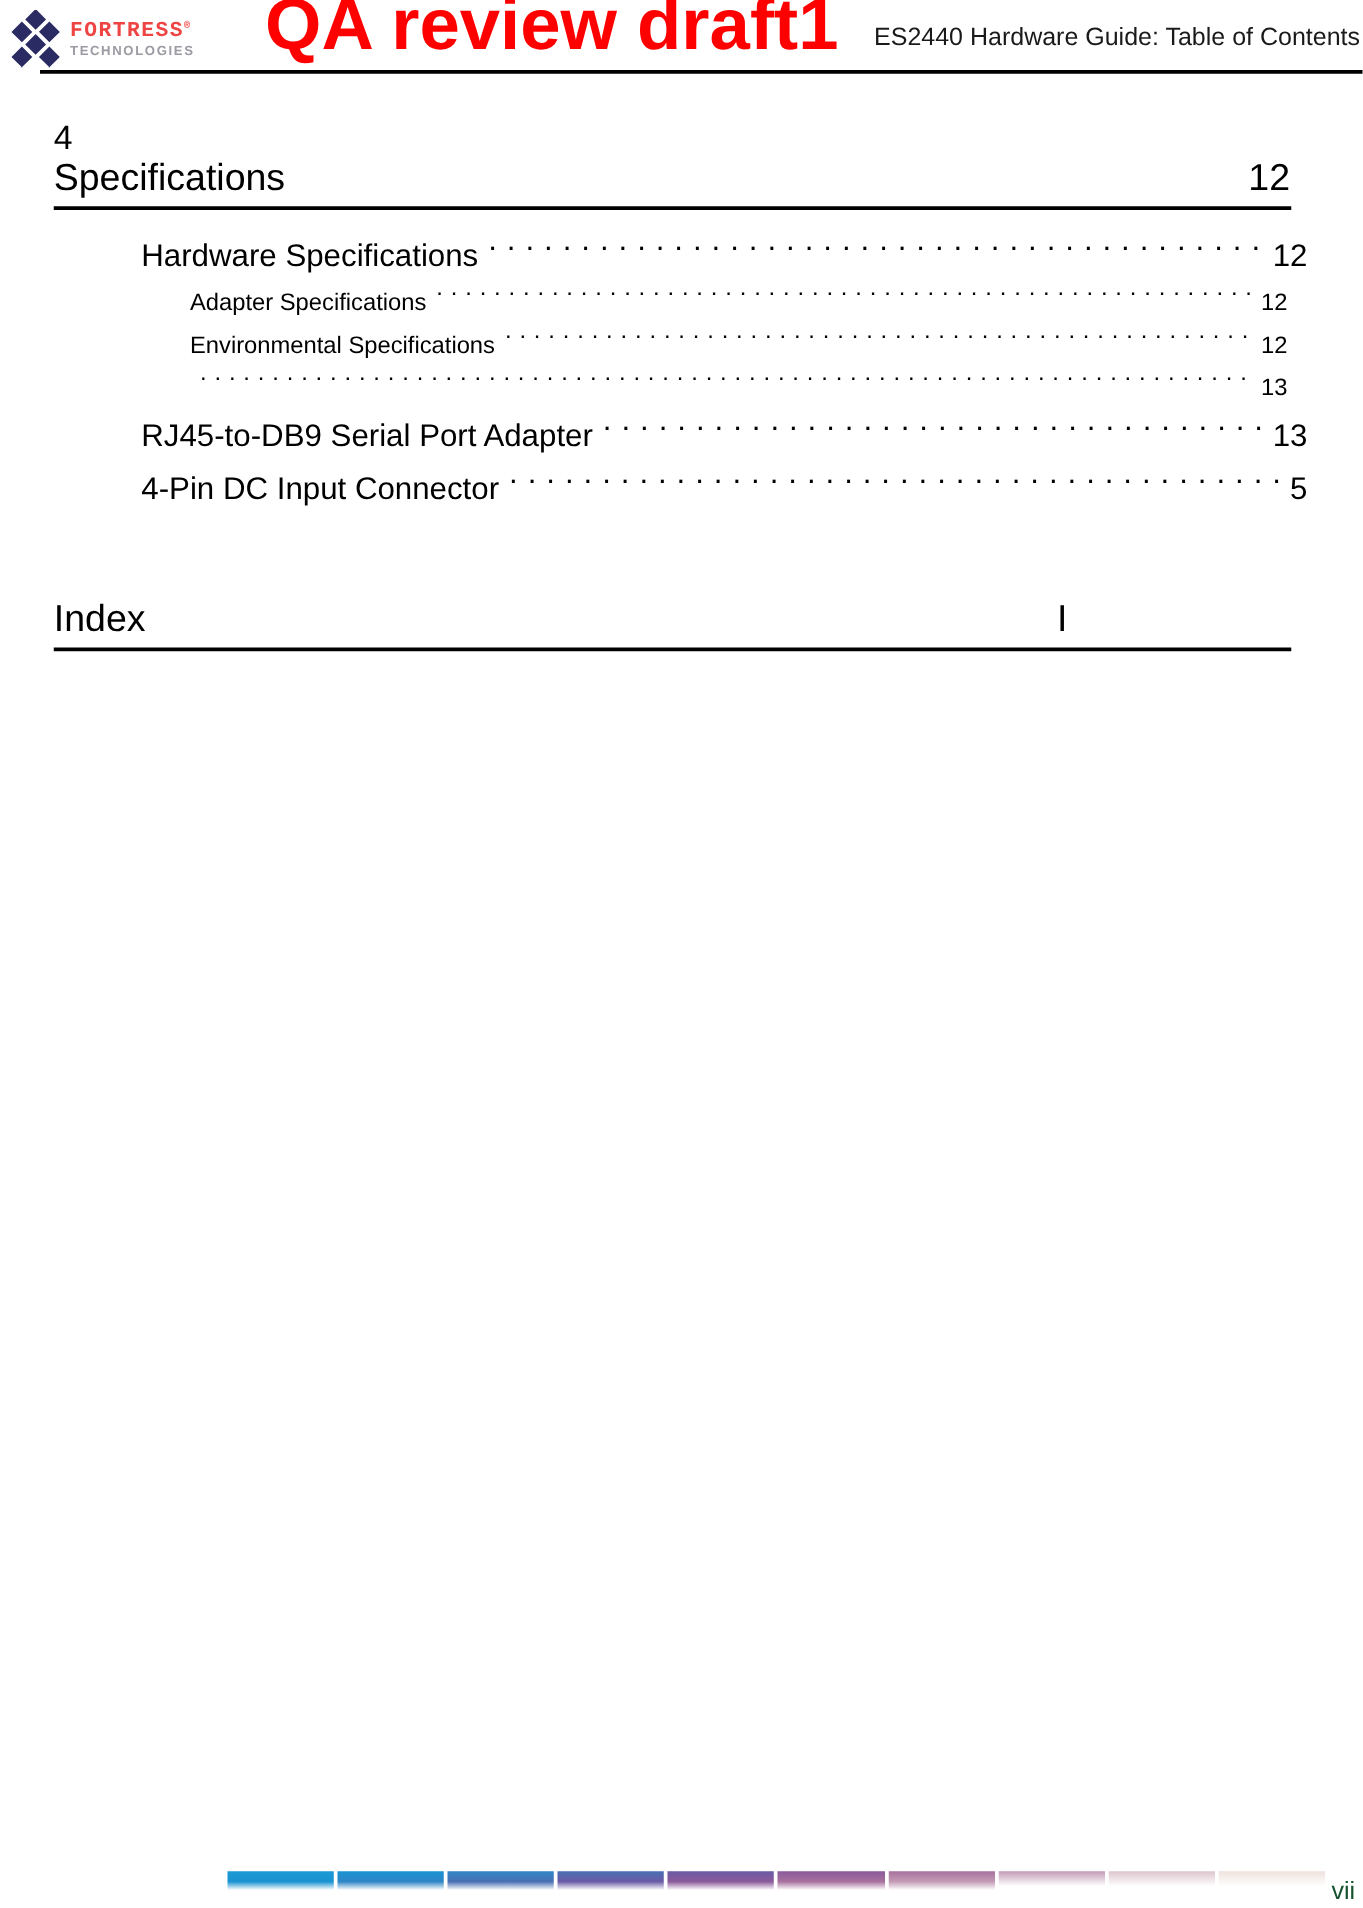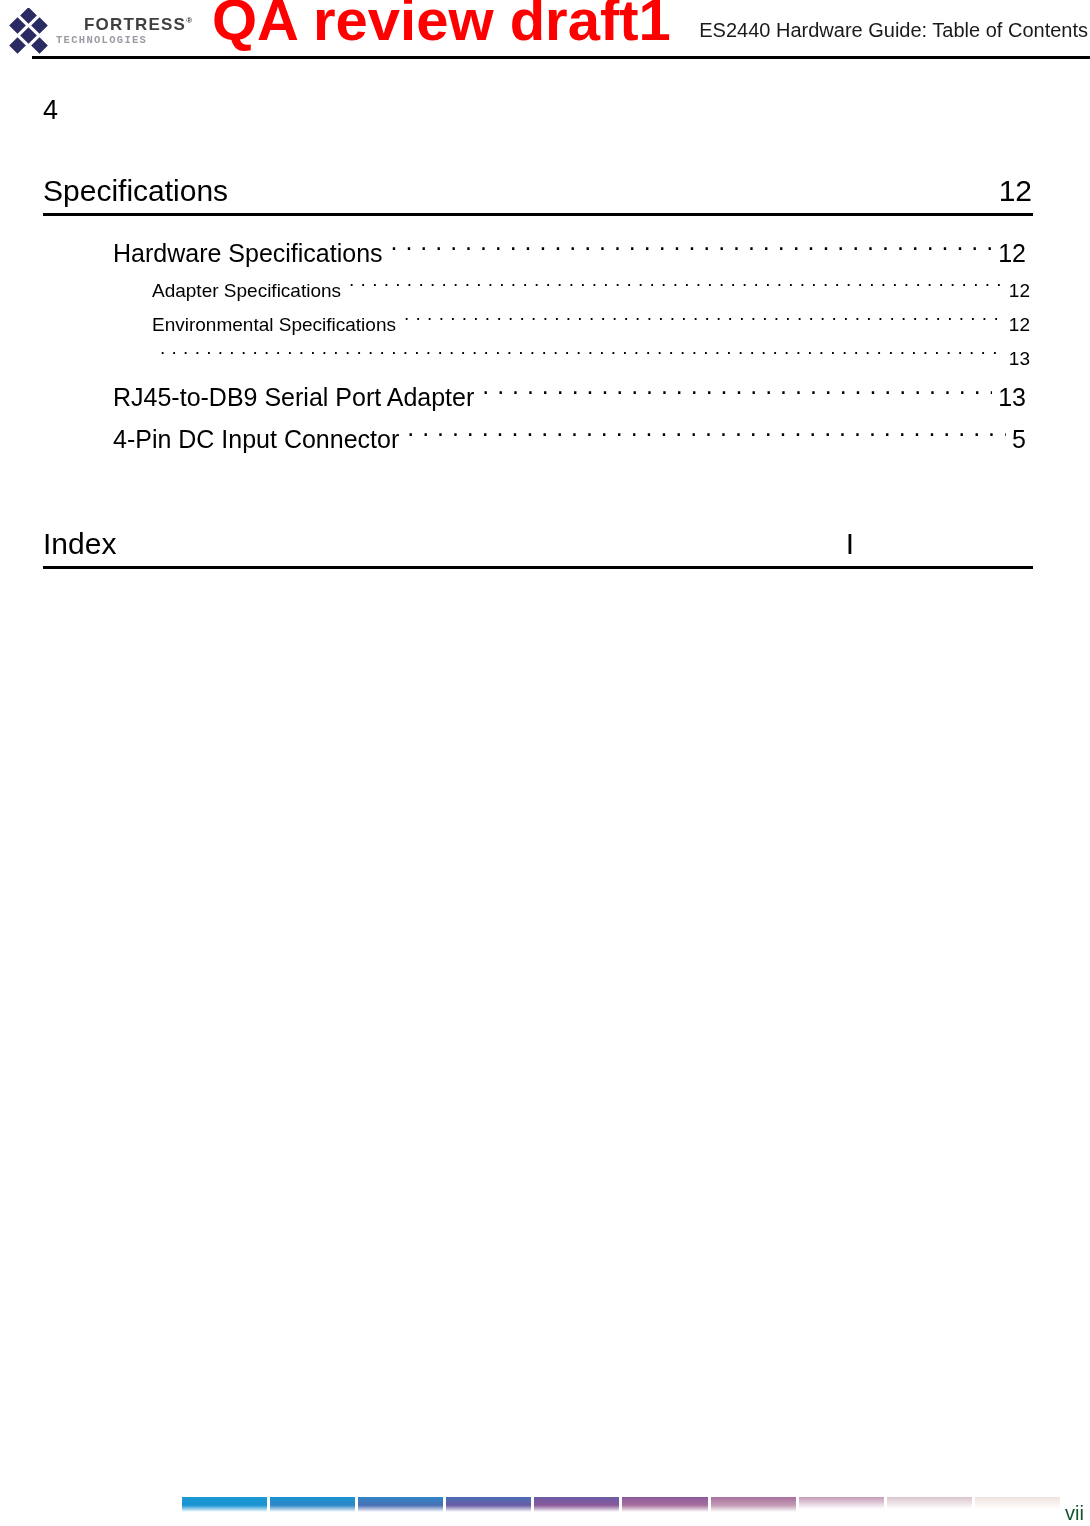--- a/index.html
+++ b/index.html
@@ -38,35 +38,34 @@
     width: 46px;
     height: 46px;
   }
   #logo-wordmark {
     position: absolute;
     left: 48px;
     top: 6px;
     width: 140px;
   }
   #logo-fortress {
-    font-family: Liberation Sans, sans-serif;
+    font-family: Liberation Mono, monospace;
     font-weight: bold;
     font-size: 17px;
     letter-spacing: 1.2px;
-    color: #404040;
+    color: #ef4444;
     line-height: 17px;
     white-space: nowrap;
-    margin-left: 28px;
   }
   #logo-fortress .reg {
     font-size: 8px;
     vertical-align: super;
   }
   #logo-technologies {
-    font-family: Liberation Mono, monospace;
+    font-family: Liberation Sans, sans-serif;
     font-weight: bold;
     font-size: 10.5px;
     letter-spacing: 1.3px;
     color: #9b9ba3;
     line-height: 12px;
     margin-top: 1px;
     white-space: nowrap;
   }
   #header-title {
     position: absolute;
@@ -119,21 +118,20 @@
     color: #000;
   }
   .chapter-row {
     position: relative;
     display: flex;
     align-items: baseline;
     padding-left: 43px;
     padding-right: 58px;
     font-size: 30px;
     line-height: 36px;
-    margin-top: 48px;
   }
   .chapter-title { white-space: nowrap; }
   .chapter-fill { flex: 1 1 auto; }
   .chapter-page { white-space: nowrap; }
   .chapter-rule {
     margin: 4px 0 0 43px;
     width: 990px;
     height: 3px;
     background: #000000;
   }
@@ -158,21 +156,21 @@
     position: absolute;
     left: 0;
     bottom: 0;
     letter-spacing: 0.5px;
   }
 
   .level1 {
     font-size: 25px;
     line-height: 42px;
     padding-left: 113px;
-    padding-right: 64px;
+    padding-right: 44px;
     justify-content: center;
   }
   .level2 {
     font-size: 19px;
     line-height: 34px;
     padding-left: 152px;
     padding-right: 60px;
   }
 
   

